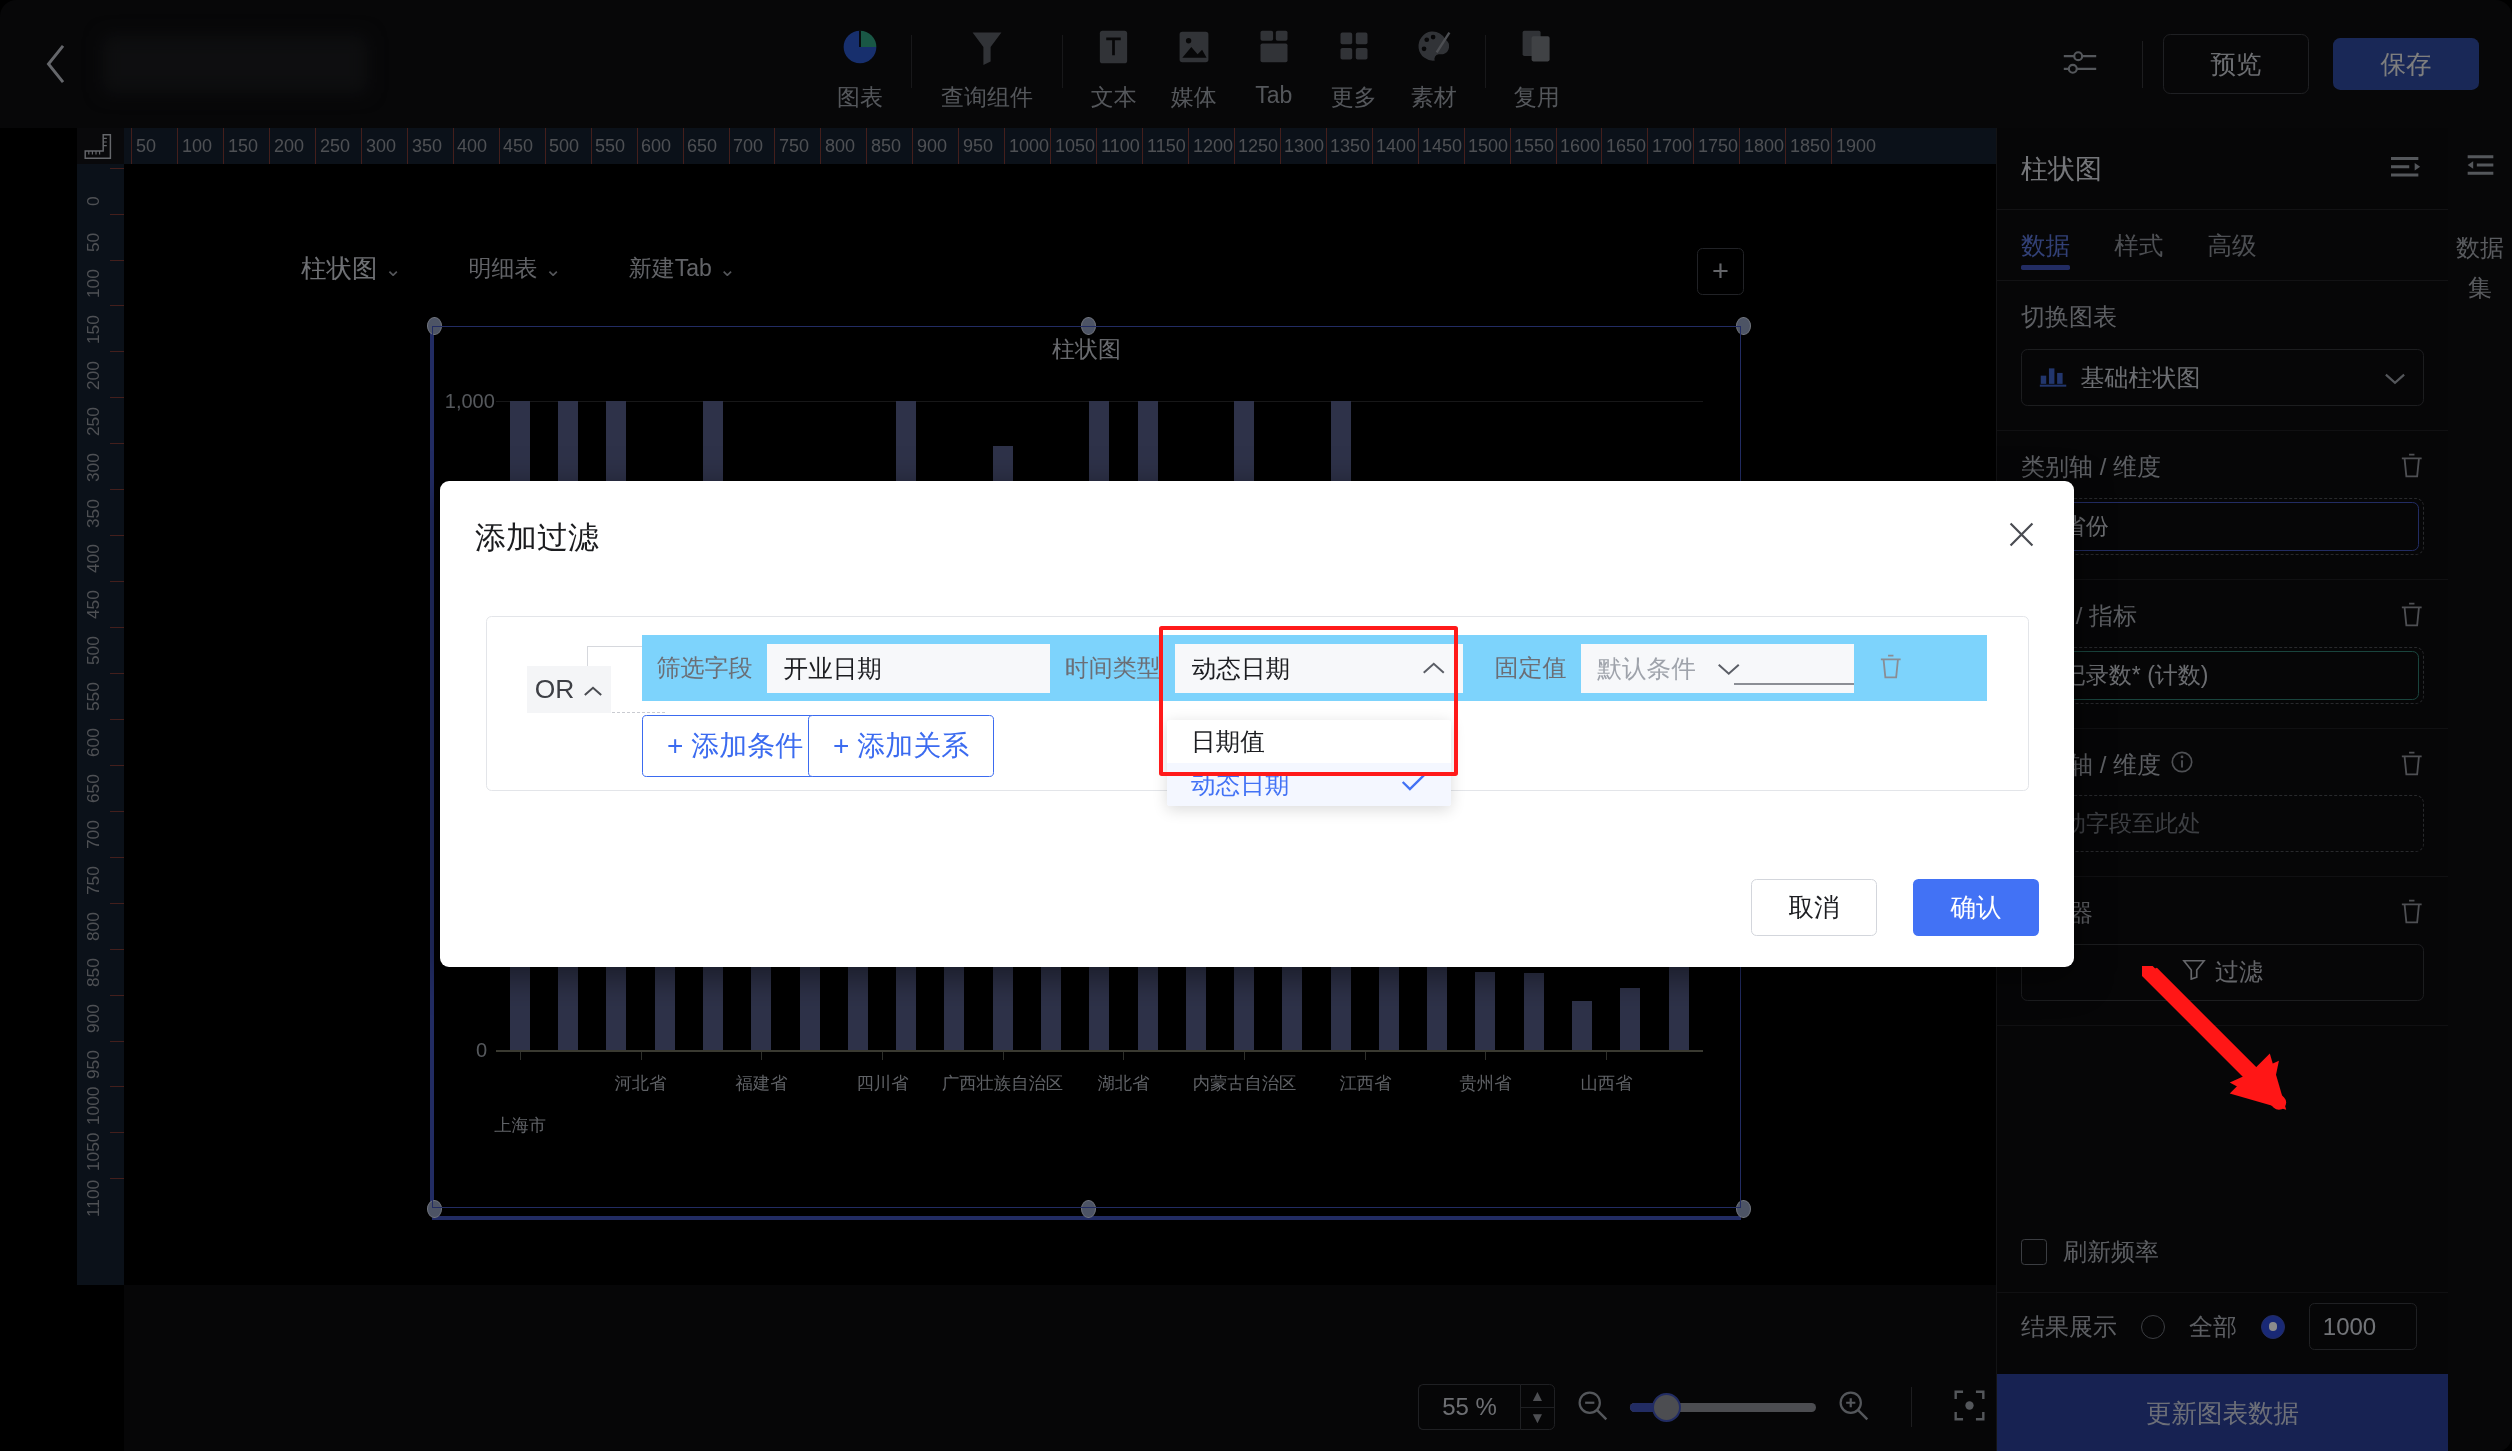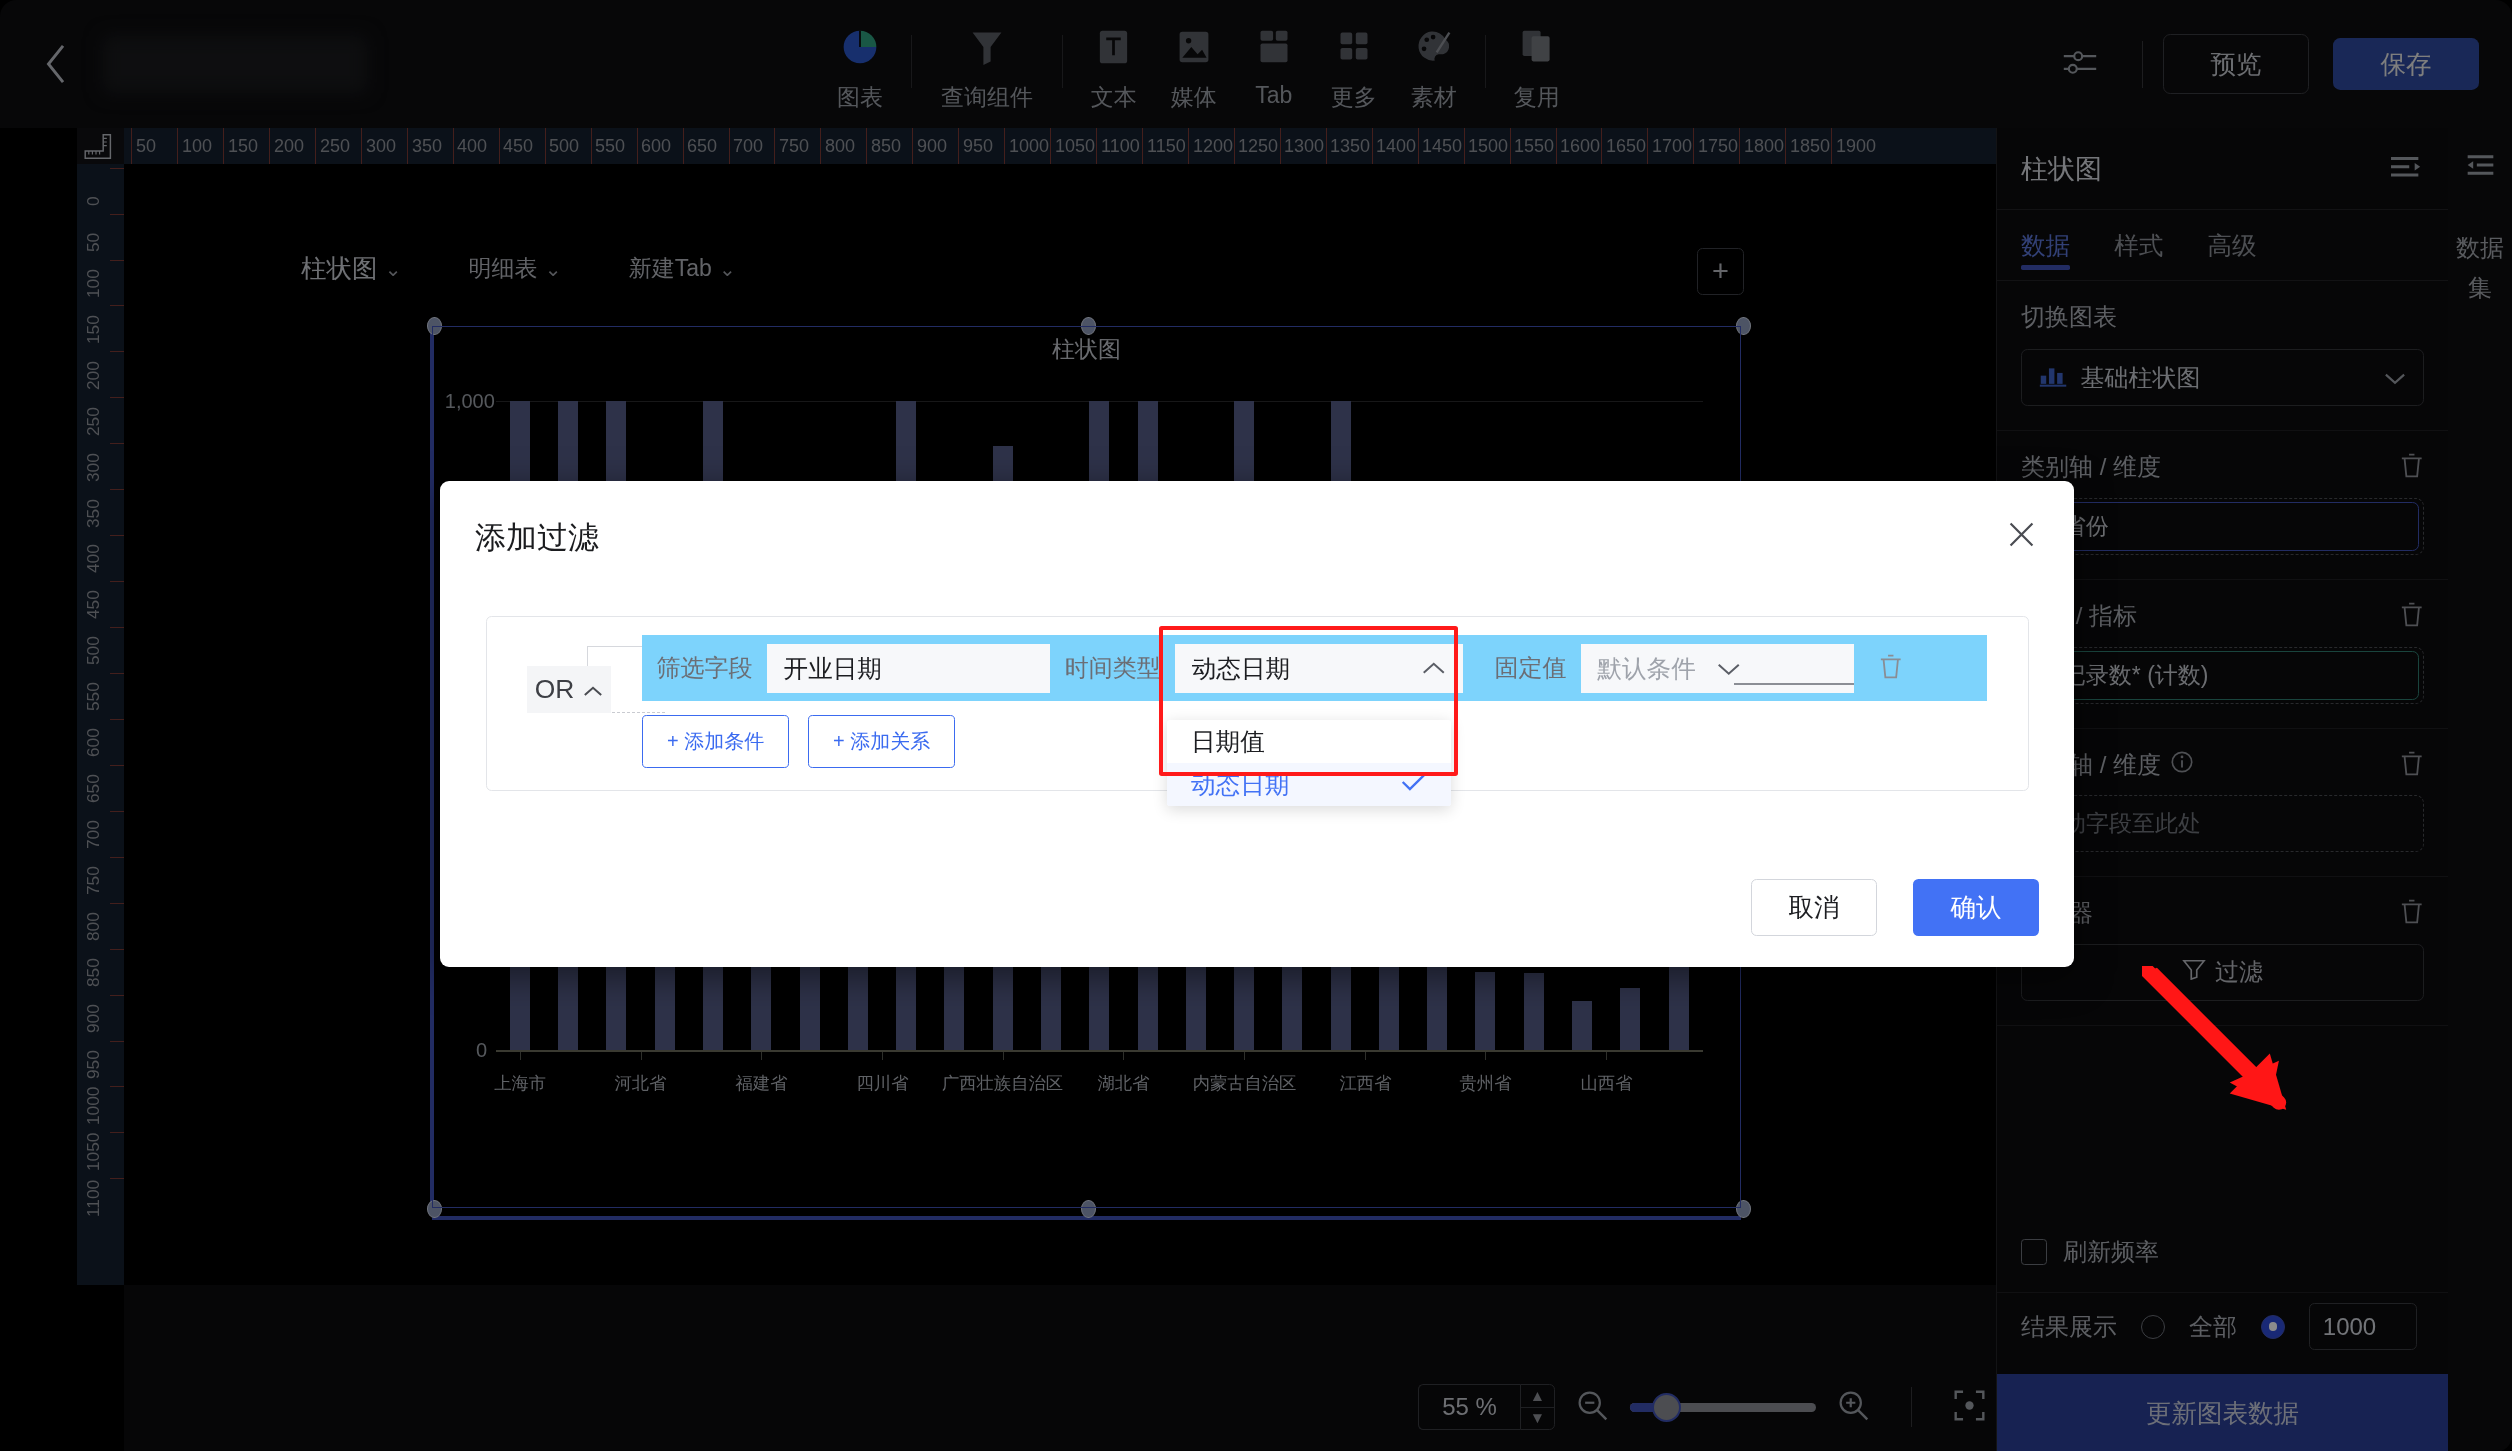--- a/index.html
+++ b/index.html
@@ -354,23 +354,23 @@
     background: #f4f5f7; display: flex; align-items: center;
     justify-content: center; gap: 9px; font-size: 26.4px; color: #3d3f45;
     cursor: pointer;
   }
   .or-bracket {
     position: absolute; left: 100px; top: 29px; width: 78px; height: 67px;
     border-left: 0.9px solid #d6d8dd; border-top: 0.9px solid #d6d8dd;
     border-bottom: 0.9px dashed #c9cbd1;
   }
   .addbtn {
-    position: absolute; top: 98px; height: 53px;
+    position: absolute; top: 98px; height: 62px;
     border: 0.9px solid #3b6bf0; border-radius: 4.6px; color: #3b6bf0;
-    font-size: 20px; display: flex; align-items: center; justify-content: center;
+    font-size: 28px; display: flex; align-items: center; justify-content: center;
     padding: 0 24px; cursor: pointer; background: #fff;
   }
   .modal-footer {
     position: absolute; right: 35px; bottom: 31px; display: flex; gap: 36px;
   }
   .mf-cancel {
     width: 126px; height: 57px; border: 0.9px solid #d3d6dc; border-radius: 5.5px;
     color: #1d1e22; font-size: 25.5px; display: flex; align-items: center;
     justify-content: center; cursor: pointer; background: #fff;
   }
@@ -703,21 +703,21 @@
       <div class="bar" style="height: 88px; left: 850px; bottom: 117px; background: rgb(85, 91, 134);"></div>
       <div class="bar" style="height: 649px; left: 899px; bottom: 117px; background: rgb(85, 91, 134);"></div>
       <div class="bar" style="height: 211px; left: 947px; bottom: 117px; background: rgb(85, 91, 134);"></div>
       <div class="bar" style="height: 256px; left: 995px; bottom: 117px; background: rgb(85, 91, 134);"></div>
       <div class="bar" style="height: 78px; left: 1043px; bottom: 117px; background: rgb(85, 91, 134);"></div>
       <div class="bar" style="height: 77px; left: 1092px; bottom: 117px; background: rgb(85, 91, 134);"></div>
       <div class="bar" style="height: 49px; left: 1140px; bottom: 117px; background: rgb(85, 91, 134);"></div>
       <div class="bar" style="height: 62px; left: 1188px; bottom: 117px; background: rgb(85, 91, 134);"></div>
       <div class="bar" style="height: 114px; left: 1237px; bottom: 117px; background: rgb(85, 91, 134);"></div>
       <div class="xtick" style="left: 88px; top: 687px;"></div>
-      <div class="xlab" style="left: -12.3px; top: 706px; width: 201px; font-family: Liberation Serif, serif;">上海市</div>
+      <div class="xlab" style="left: -12.3px; top: 748px; width: 201px; font-family: Liberation Serif, serif;">上海市</div>
       <div class="xtick" style="left: 209px; top: 687px;"></div>
       <div class="xlab" style="left: 108px; top: 706px; width: 201px;">河北省</div>
       <div class="xtick" style="left: 329px; top: 687px;"></div>
       <div class="xlab" style="left: 229px; top: 706px; width: 201px;">福建省</div>
       <div class="xtick" style="left: 450px; top: 687px;"></div>
       <div class="xlab" style="left: 350px; top: 706px; width: 201px;">四川省</div>
       <div class="xtick" style="left: 571px; top: 687px;"></div>
       <div class="xlab" style="left: 470px; top: 706px; width: 201px;">广西壮族自治区</div>
       <div class="xtick" style="left: 691px; top: 687px;"></div>
       <div class="xlab" style="left: 591px; top: 706px; width: 201px;">湖北省</div>

